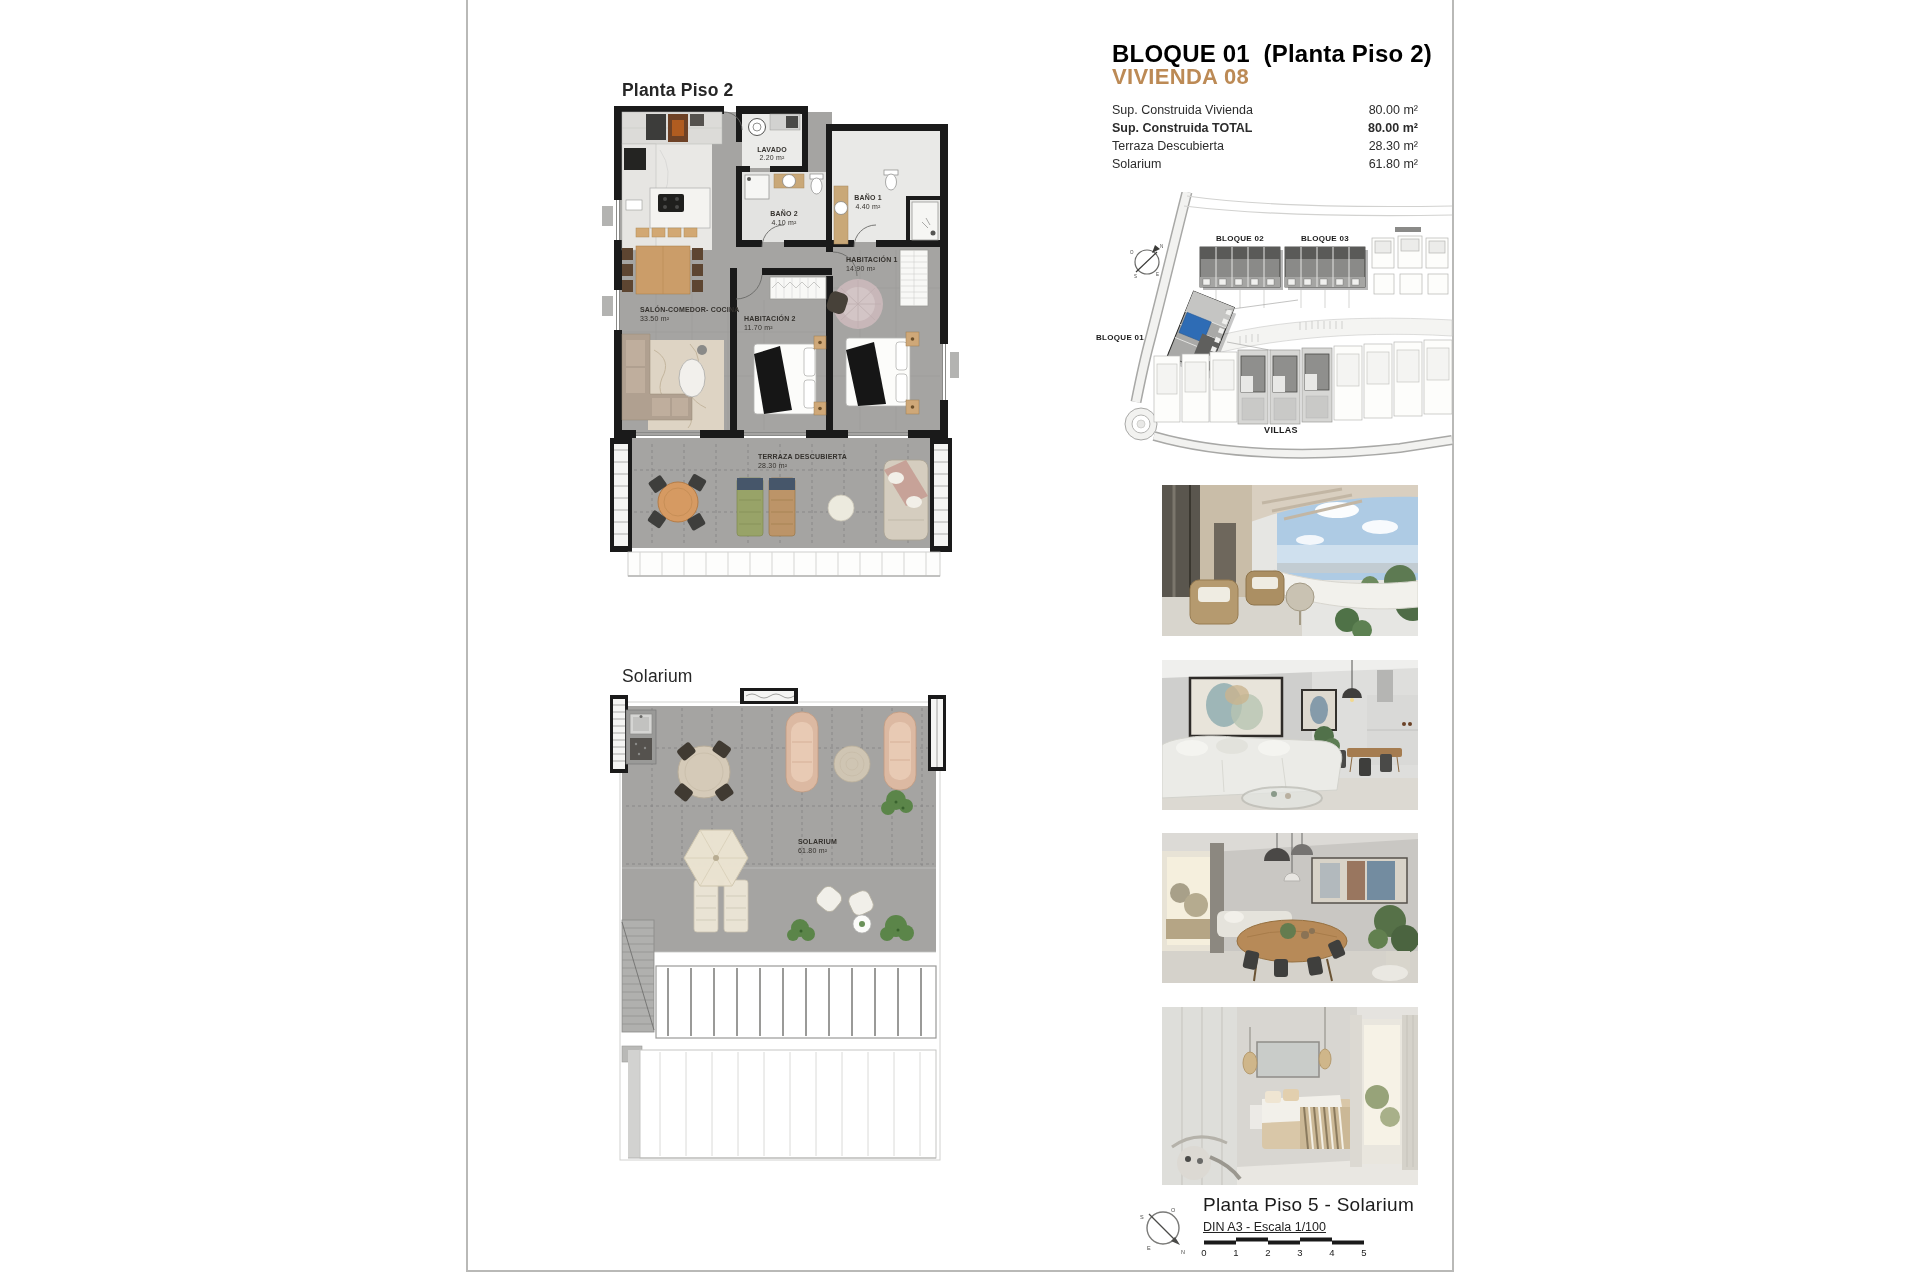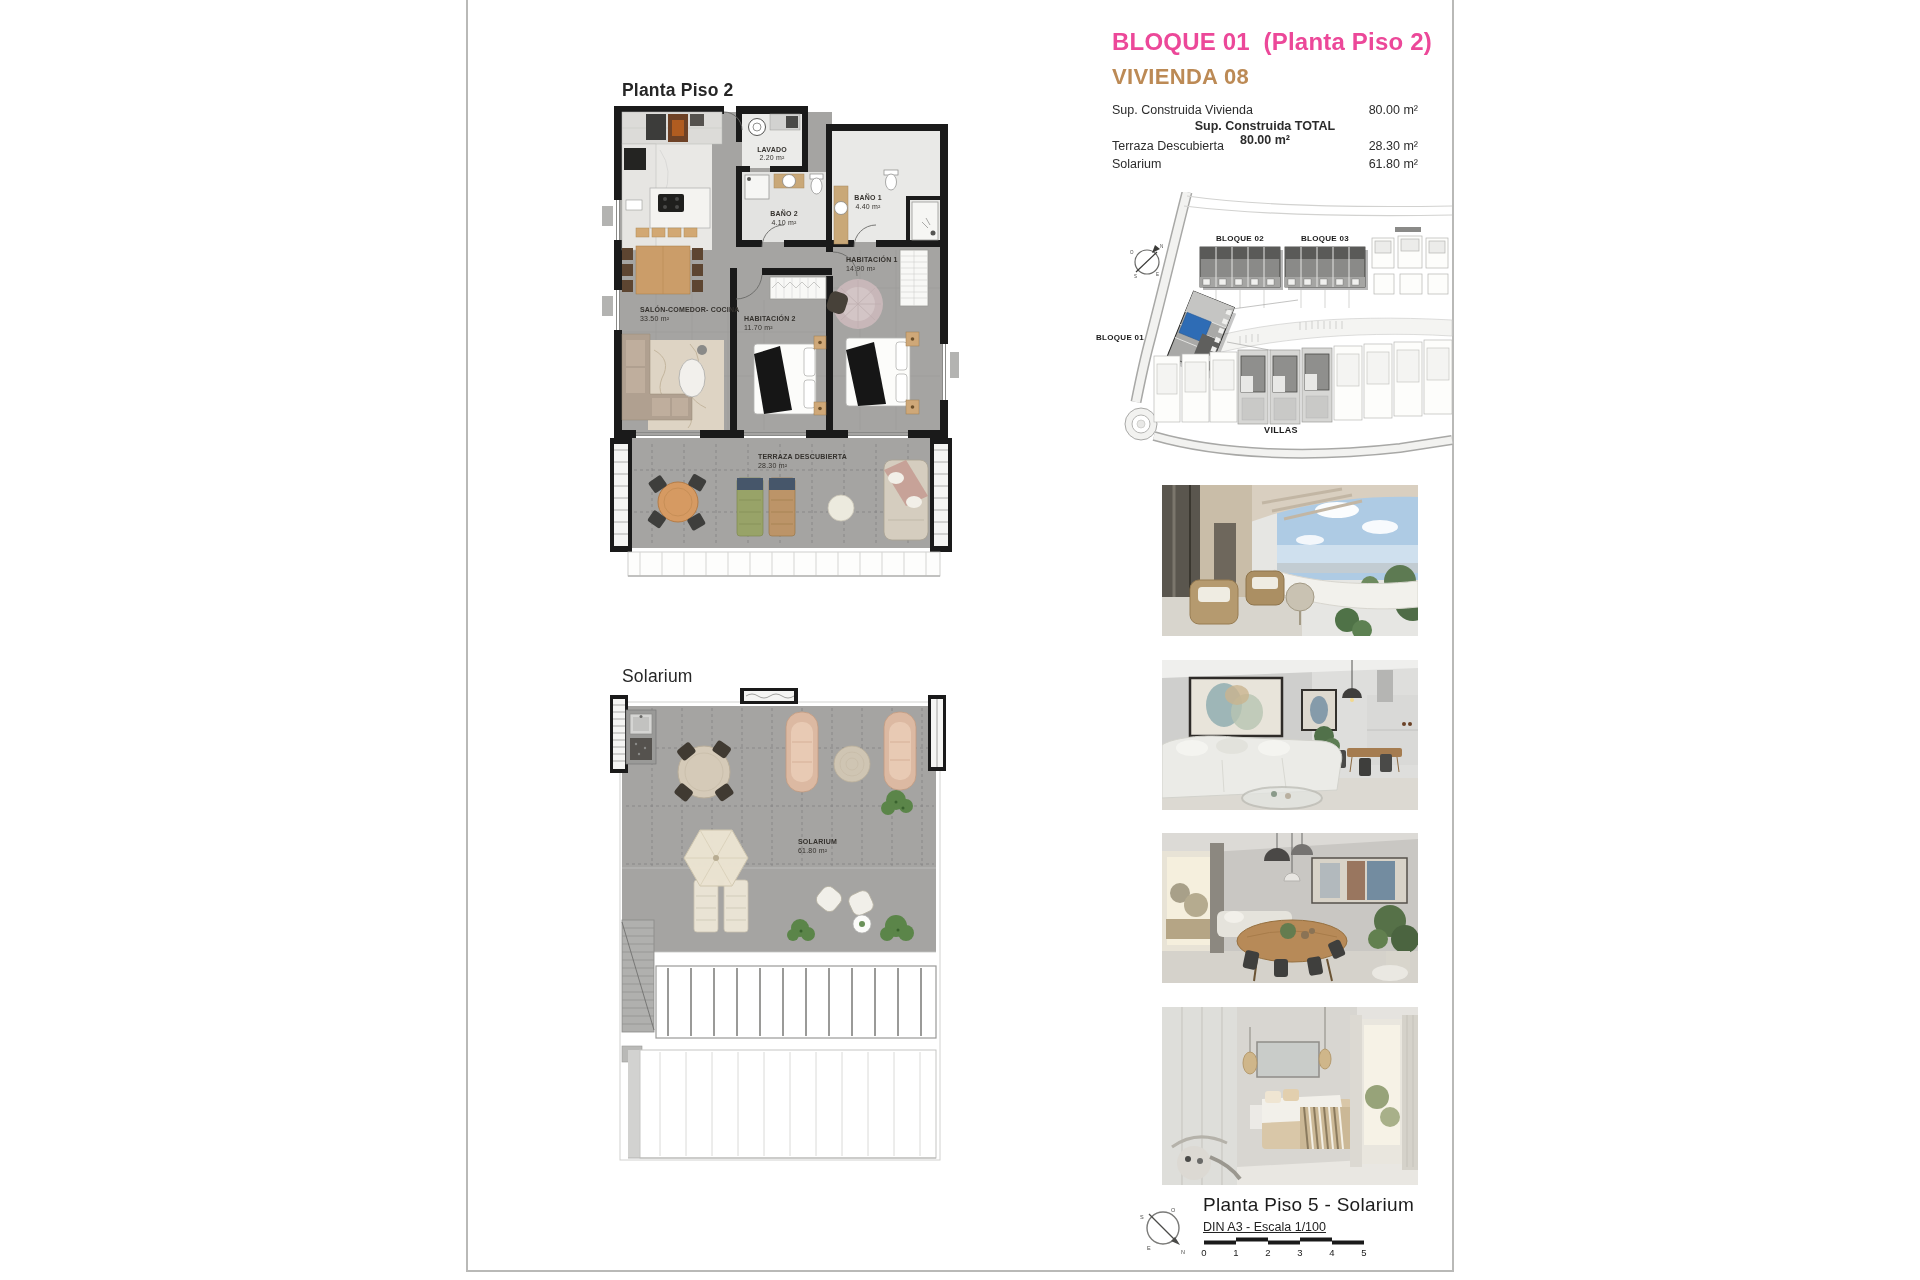--- a/index.html
+++ b/index.html
@@ -1,25 +1,25 @@
 <!DOCTYPE html>
 <html><head>
 <meta charset="utf-8">
 <style>
   html,body{margin:0;padding:0;background:#fff;}
   .canvas{position:relative;width:1920px;height:1280px;background:#ffffff;overflow:hidden;
           font-family:"Liberation Sans",sans-serif;color:#1c1c1c;}
   .abs{position:absolute;}
   .page-border{position:absolute;background:#b9b9b7;}
   
-  .hd-title{left:1112px;top:28px;font-size:24px;font-weight:700;letter-spacing:.2px;color:#ec4899;white-space:pre;}
+  .hd-title{left:1112px;top:40px;font-size:24px;font-weight:700;letter-spacing:.2px;color:#000000;white-space:pre;}
   .hd-unit{left:1112px;top:64px;font-size:22px;font-weight:700;letter-spacing:.3px;}
   .hd-rows{left:1112px;top:101px;width:306px;font-size:12.5px;color:#2c2c2c;}
   .hd-row{display:flex;justify-content:space-between;height:18px;align-items:center;}
-  .hd-row.bold{font-weight:700;flex-direction:column;}
+  .hd-row.bold{font-weight:700;}
   
   .plan-title{font-size:17.5px;color:#262626;letter-spacing:.2px;}
   
   .lbl{font-family:"Liberation Sans",sans-serif;font-size:7px;font-weight:700;fill:#34312d;letter-spacing:.2px;}
   .site-lbl{font-family:"Liberation Sans",sans-serif;font-size:8px;font-weight:700;fill:#1a1a1a;letter-spacing:.3px;}
   .tiny{font-family:"Liberation Sans",sans-serif;font-size:4.5px;fill:#4a4a48;}
   .tb-title{left:1203px;top:1194px;font-size:19px;color:#1c1c1c;letter-spacing:.3px;}
   .tb-din{left:1203px;top:1220px;font-size:12.5px;color:#222;text-decoration:underline;}
   .tb-num{font-family:"Liberation Sans",sans-serif;font-size:9.5px;fill:#1a1a1a;}
   .wall{fill:#1a1a1a;}

